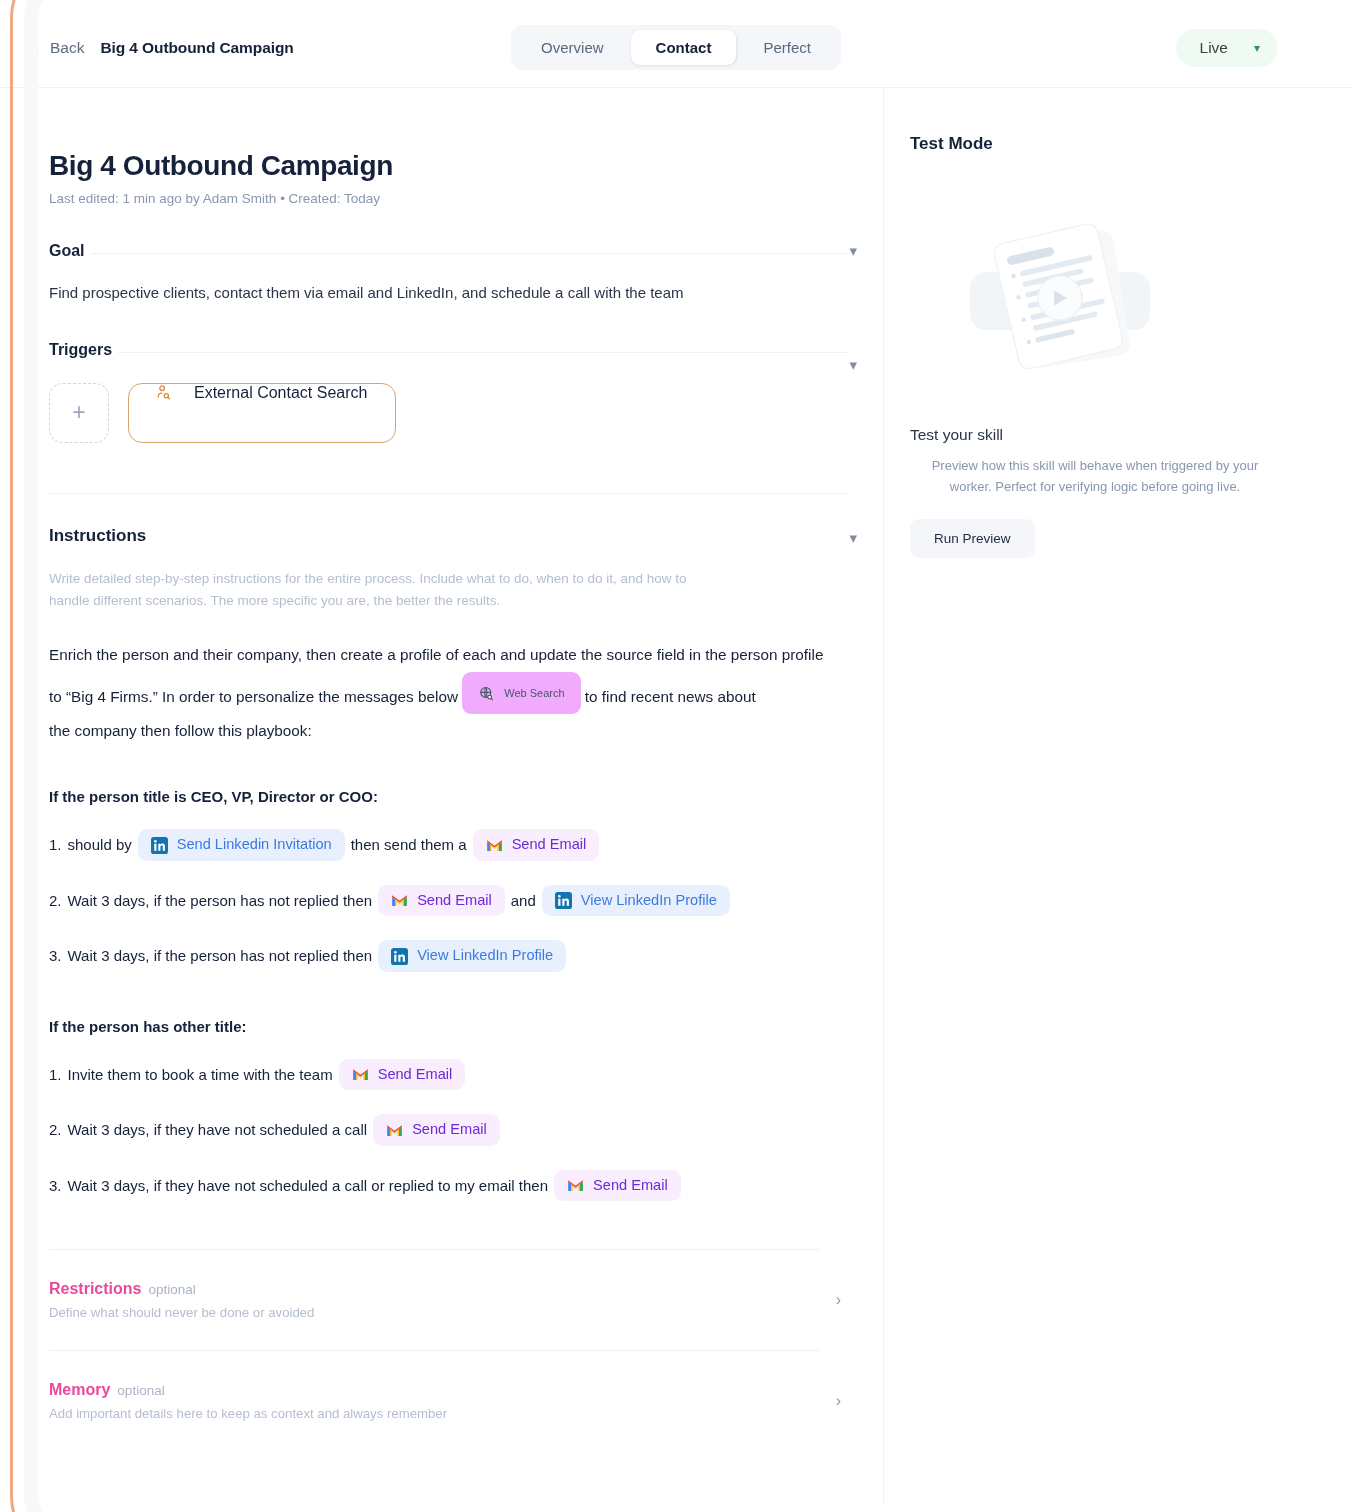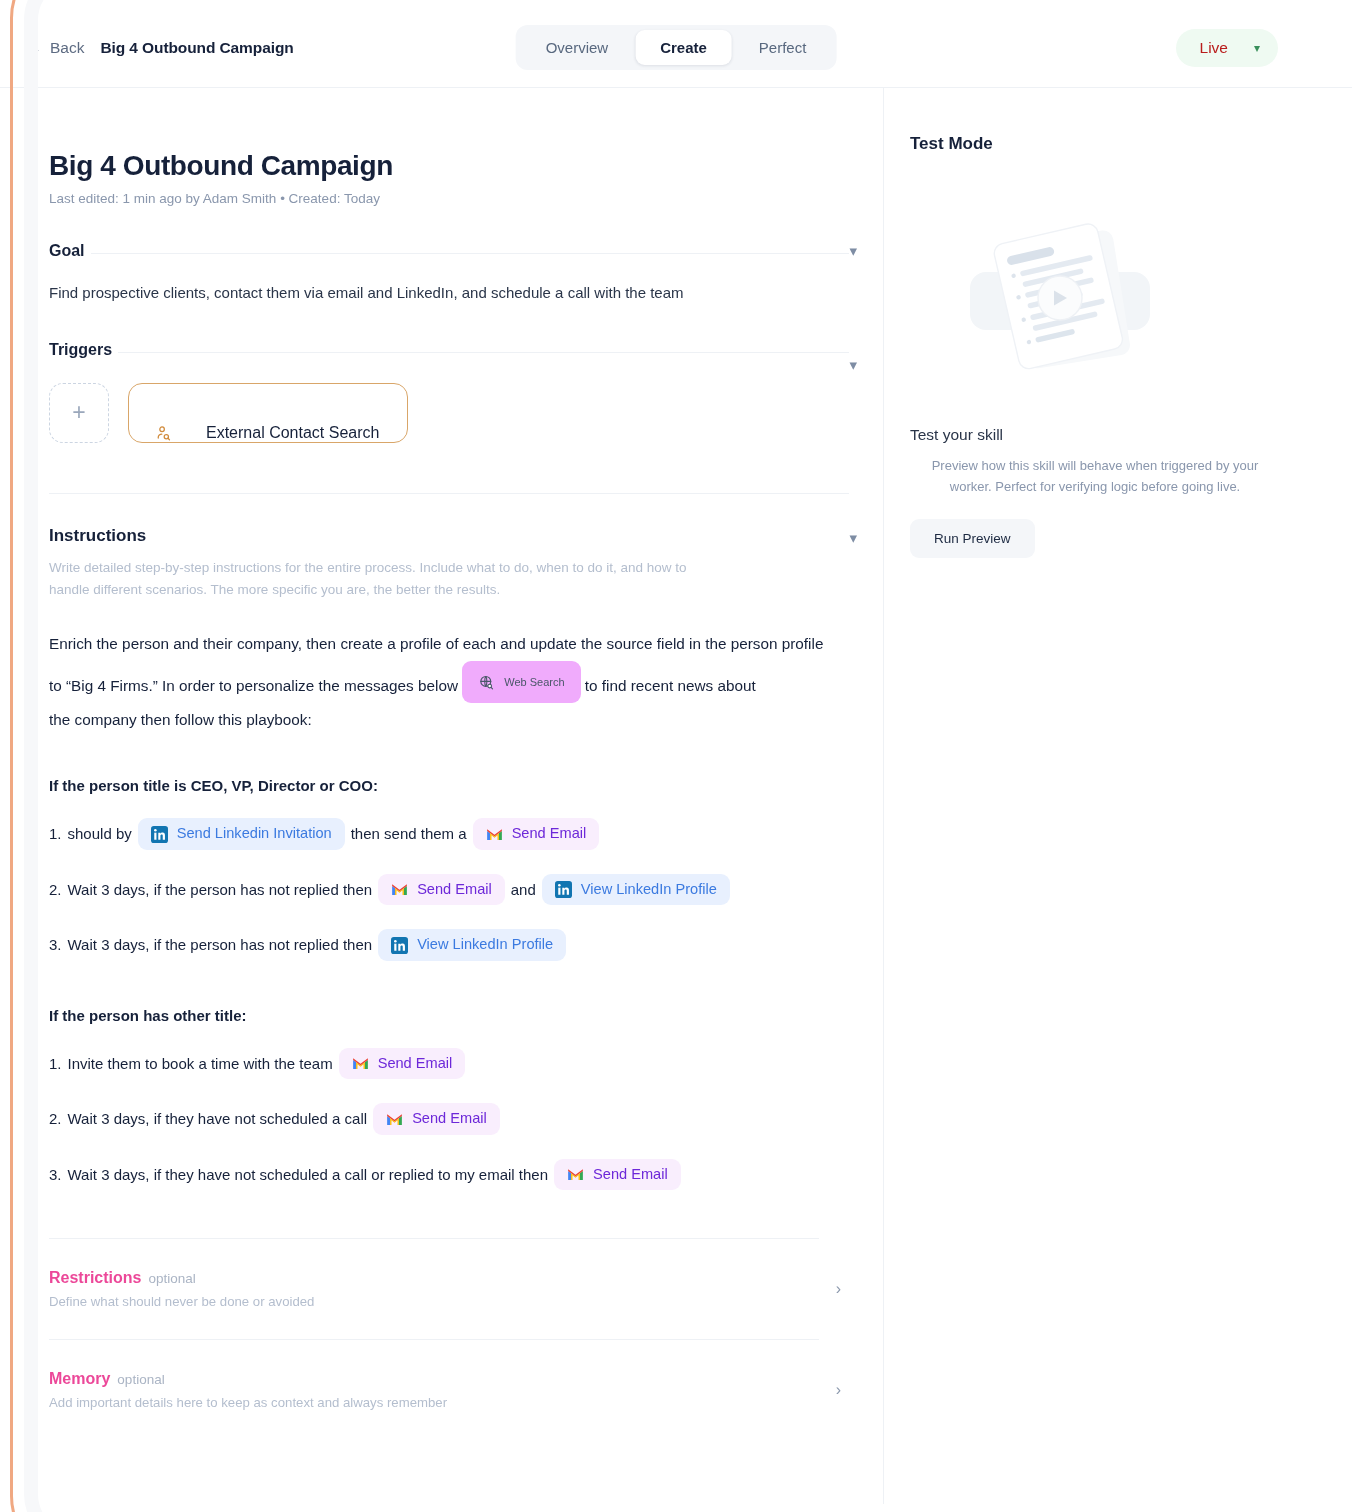--- a/index.html
+++ b/index.html
@@ -74,21 +74,21 @@
     box-shadow:0 1px 3px rgba(20,30,55,.10);
   }
 
   #status-pill {
     position:absolute; right:74px;
     display:flex; align-items:center; gap:26px;
     background:#effaf2; border-radius:22px;
     padding:10px 18px 10px 24px;
     cursor:pointer;
   }
-  #status-pill .label { color:#b91c1c; font-size:15.5px; }
+  #status-pill .label { color:#404040; font-size:15.5px; }
   .chev-green { color:#3a8f5c; font-size:12px; }
 
   
   #body-split { display:flex; height:calc(100% - 80px); }
   #left-pane {
     width:884px; height:100%;
     overflow:hidden; position:relative;
     border-right:1px solid #eef1f5;
     background:#fff;
   }
@@ -115,21 +115,21 @@
   .sec-body { font-size:15px; color:#2a3549; margin-top:22px; line-height:1.5; }
 
   
   #triggers-row { display:flex; align-items:center; gap:19px; margin-top:24px; }
   #add-trigger {
     width:60px; height:60px; border:1.5px dashed #ccd5e2;
     border-radius:14px; display:flex; align-items:center; justify-content:center;
     color:#9aa7bb; font-size:23px; cursor:pointer; background:#fff;
   }
   #trigger-pill {
-    display:flex; align-items:flex-end; gap:34px;
+    display:flex; align-items:flex-start; gap:22px;
     height:60px; padding:0 28px 0 26px;
     border:1.4px solid #d9a669; border-radius:14px;
     background:#fff; cursor:pointer;
   }
   #trigger-pill .tlabel { font-size:16px; color:#16213a; }
 
   
   .hint { font-size:13.5px; color:#b4bece; line-height:1.65; margin-top:11px; max-width:650px; }
   .para { font-size:15.3px; color:#16213a; line-height:2.22; margin-top:26px; max-width:790px; }
   .cond-head { font-size:15px; font-weight:700; color:#16213a; margin-top:40px; }
@@ -185,21 +185,21 @@
 
   <div id="topbar">
     <div id="back-group">
       <span class="back-arrow">←</span>
       <span class="back-label">Back</span>
       <span class="header-title">Big 4 Outbound Campaign</span>
     </div>
 
     <div id="tabs">
       <button class="tab">Overview</button>
-      <button class="tab active">Create</button>
+      <button class="tab active">Contact</button>
       <button class="tab">Perfect</button>
     </div>
 
     <div id="status-pill">
       <span class="label">Live</span>
       <span class="chev-green">▾</span>
     </div>
   </div>
 
   <div id="body-split">
@@ -239,21 +239,21 @@
                 </svg>
               </span>
               <span class="tlabel">External Contact Search</span>
             </div>
           </div>
           <div style="height:50px;"></div>
           <div style="height:1px;background:#eef1f5;width:800px;"></div>
         </div>
 
         <div class="sec-wrap" style="margin-top:0;">
-          <div class="sec-head-row" style="margin-top:32px;">
+          <div class="sec-head-row" style="margin-top:32px;flex-direction:column;">
             <span class="sec-title" style="font-size:17px;">Instructions</span>
             <span class="sec-rule" style="background:transparent;"></span>
             <span class="chev-down" style="top:4px;">▾</span>
           </div>
           <div class="hint">Write detailed step-by-step instructions for the entire process. Include what to do, when to do it, and how to handle different scenarios. The more specific you are, the better the results.</div>
 
           <div class="para">
             <span>Enrich the person and their company, then create a profile of each and update the source field in the person profile</span><br>
             <span>to “Big 4 Firms.” In order to personalize the messages below</span>
             <span class="chip websearch">

